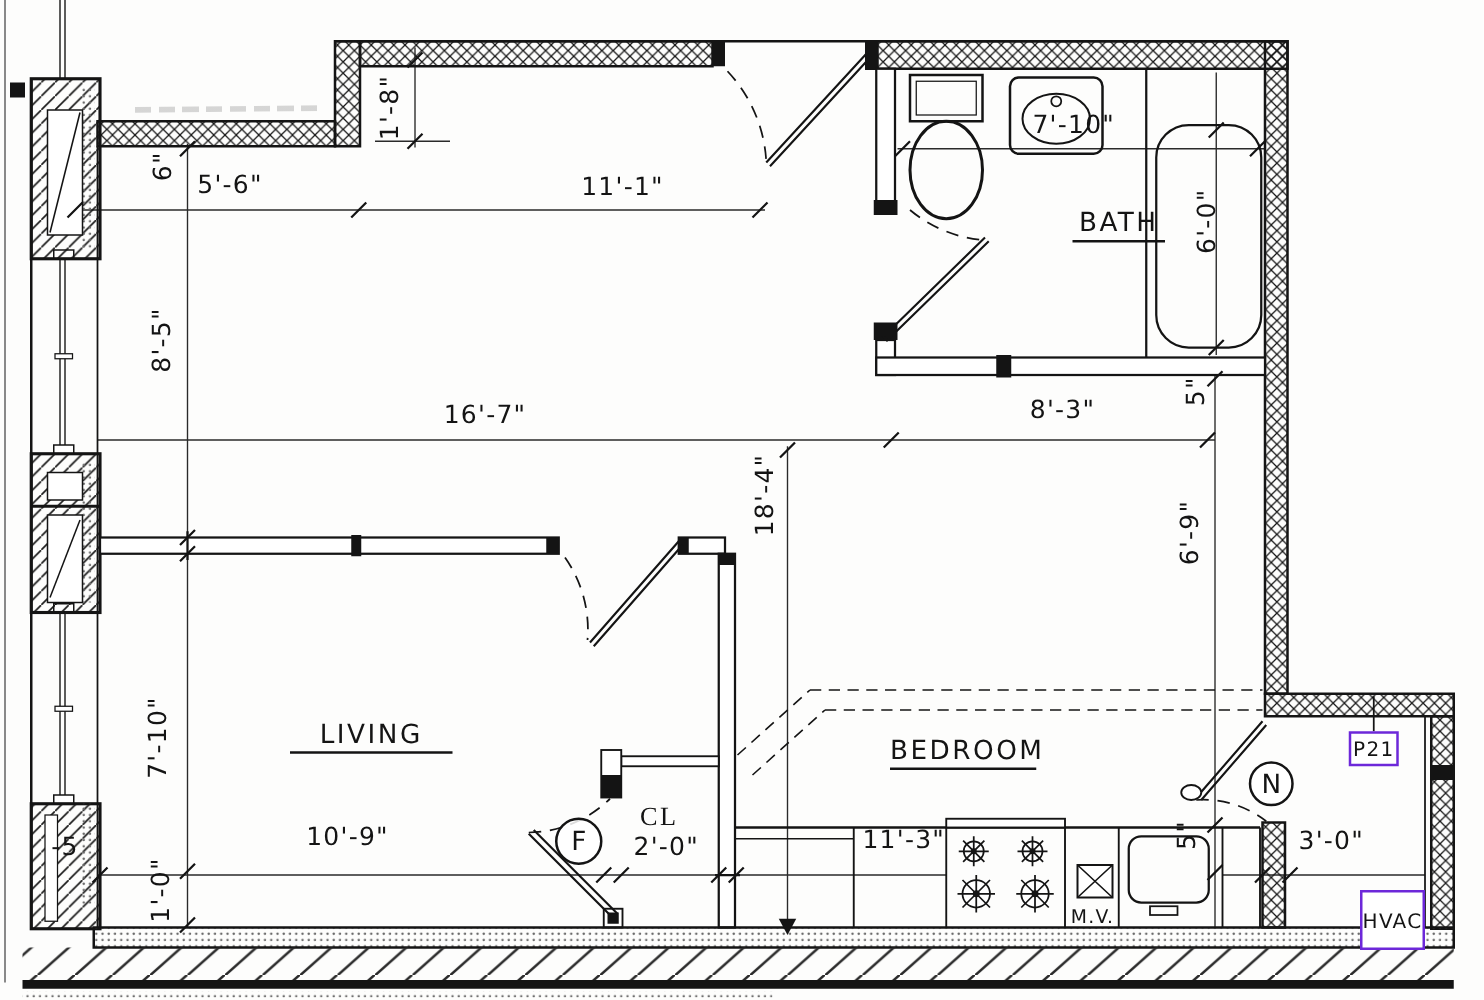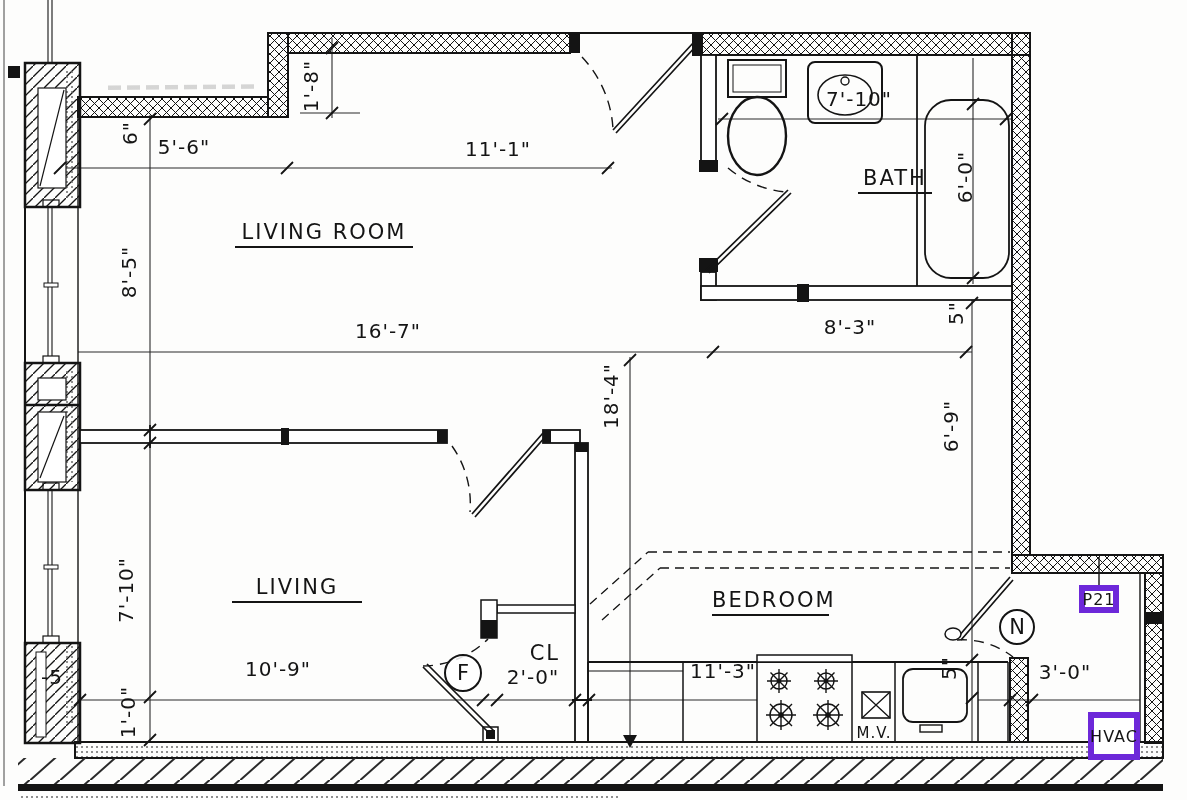--- a/index.html
+++ b/index.html
@@ -7,33 +7,33 @@
   #plan {
     position:relative; width:1187px; height:800px; background:#fdfdfc;
     font-family:"DejaVu Sans","Liberation Sans",sans-serif; color:#141414;
     overflow:hidden;
   }
   #plan svg { position:absolute; left:0; top:0; }
   .room-label {
     position:absolute; font-size:21px; letter-spacing:2px; text-align:center;
     border-bottom:2px solid #141414; padding-bottom:2px; white-space:nowrap;
   }
-  .plain-label { position:absolute; font-size:21px; letter-spacing:2px; text-align:right; white-space:nowrap; }
+  .plain-label { position:absolute; font-size:21px; letter-spacing:2px; text-align:left; white-space:nowrap;font-family:Liberation Serif, serif; }
   .dim {
     position:absolute; font-size:20px; letter-spacing:1px; text-align:center;
     white-space:nowrap; height:22px; line-height:22px;
   }
   .dim.v { transform:rotate(-90deg); transform-origin:center center; }
   .circle-label {
     position:absolute; border:2px solid #141414; border-radius:50%;
     display:flex; align-items:center; justify-content:center;
     font-size:21px; background:rgba(255,255,255,.85);
   }
   .box-label {
-    position:absolute; border:6px solid #6d28d9; background:#fff;
+    position:absolute; border:2px solid #6d28d9; background:#fff;
     display:flex; align-items:center; justify-content:center; font-size:16px;
     letter-spacing:1px;
   }
   .small-label { position:absolute; font-size:15px; letter-spacing:1px; text-align:center; white-space:nowrap; }
   .faded {
     position:absolute; left:108px; top:81px; width:150px; height:13px; opacity:.4;
     background:repeating-linear-gradient(90deg,#9a9a9a 0 13px, transparent 13px 19px);
     clip-path:polygon(0 35%,100% 25%,100% 60%,0 70%);
   }
 </style>
@@ -253,21 +253,20 @@
       <path d="M74,706 L86,694 M477,706 L489,694 M491,706 L503,694 M569,706 L581,694 M583,706 L595,694"></path>
       <path d="M966,666 L978,654 M966,704 L978,692"></path>
       <path d="M1004,706 L1016,694 M1026,706 L1038,694"></path>
       <path d="M624,366 L636,354"></path>
       <polygon points="623,735 637,735 630,748" fill="#141414" stroke="none"></polygon>
     </g>
   </svg>
 
   <div class="faded"></div>
 
-  <div class="room-label" style="left:235px; top:220px; width:178px;">LIVING ROOM</div>
   <div class="room-label" style="left:232px; top:575px; width:130px;">LIVING</div>
   <div class="room-label" style="left:834px; top:166px; width:74px;margin-left:24px;">BATH</div>
   <div class="room-label" style="left:712px; top:588px; width:117px;">BEDROOM</div>
   <div class="plain-label" style="left:512px; top:641px; width:48px;">CL</div>
 
   <div class="dim" style="left:148px; top:136px; width:72px;">5'-6"</div>
   <div class="dim" style="left:462px; top:138px; width:72px;">11'-1"</div>
   <div class="dim" style="left:348px; top:320px; width:80px;">16'-7"</div>
   <div class="dim" style="left:818px; top:88px; width:82px;">7'-10"</div>
   <div class="dim" style="left:810px; top:316px; width:80px;">8'-3"</div>

